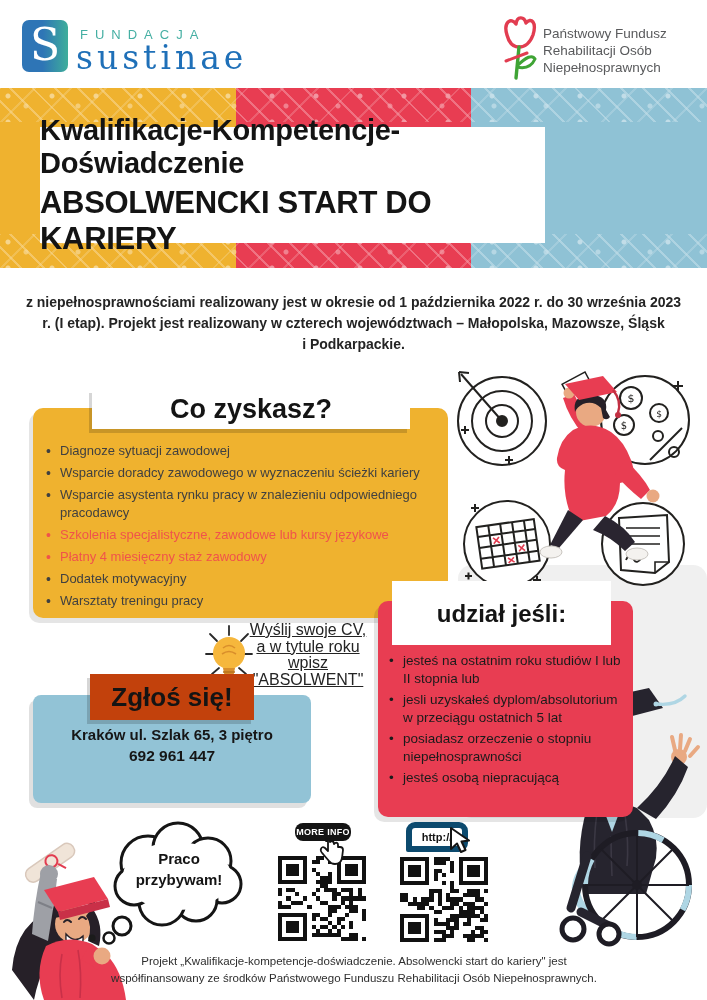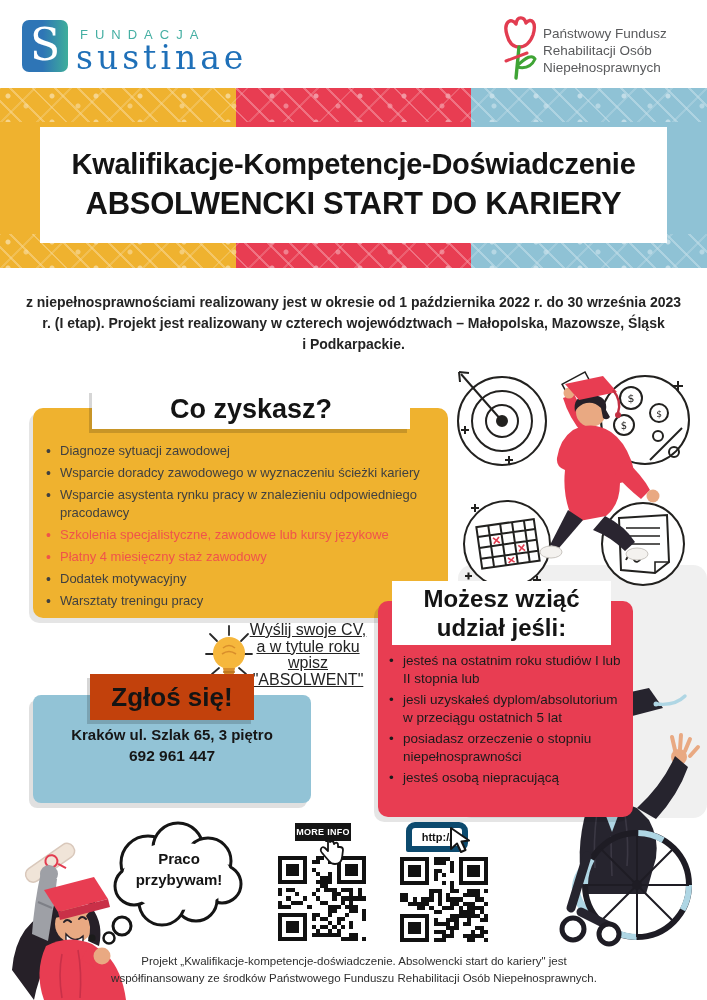--- a/index.html
+++ b/index.html
@@ -23,21 +23,21 @@
   .band.y{left:0;width:236px;background:#EFB22F;}
   .band.r{left:236px;width:235px;background:#E83D52;}
   .band.b{left:471px;width:236px;background:#8FC2D5;}
   .doodles{position:absolute;left:0;width:707px;opacity:.5;
     background-image:
       radial-gradient(circle 2px at 8px 8px, rgba(255,255,255,.9) 2px, transparent 3px),
       radial-gradient(circle 2px at 26px 18px, rgba(255,255,255,.7) 2px, transparent 3px),
       repeating-linear-gradient(45deg, transparent 0 14px, rgba(255,255,255,.55) 14px 16px),
       repeating-linear-gradient(-45deg, transparent 0 23px, rgba(255,255,255,.35) 23px 25px);
     background-size:44px 26px,52px 30px,auto,auto;}
-  .titlebox{left:40px;top:39px;width:627px;height:116px;background:#fff;z-index:2;
+  .titlebox{left:40px;top:39px;width:505px;height:116px;background:#fff;z-index:2;
             display:flex;flex-direction:column;align-items:center;justify-content:center;}
   .t1{font-size:29px;font-weight:700;color:#141414;letter-spacing:-.3px;}
   .t2{font-size:31px;font-weight:700;color:#141414;margin-top:5px;letter-spacing:-.3px;}
 
   
   .intro{left:0;top:292px;width:707px;text-align:center;font-size:14px;font-weight:700;
          line-height:21px;color:#242424;z-index:2;}
 
   
   .graypanel{left:458px;top:565px;width:249px;height:253px;background:#F0F0F0;border-radius:14px;z-index:1;}
@@ -72,21 +72,21 @@
          display:flex;align-items:center;justify-content:center;font-size:26px;font-weight:700;color:#141414;}
   .contact{left:33px;top:726px;width:278px;text-align:center;z-index:3;}
   .contact .addr{font-size:15px;font-weight:700;color:#161616;}
   .contact .mail{font-size:14.5px;margin-top:4px;color:#242424;}
   .contact .tel{font-size:15.5px;font-weight:700;margin-top:4px;color:#161616;}
 
   
   .bubbletxt{left:118px;top:848px;width:122px;text-align:center;font-size:15px;font-weight:700;
              line-height:21px;color:#141414;z-index:4;}
   .qr{width:88px;height:85px;background:#fff;z-index:3;}
-  .moreinfo{left:295px;top:823px;width:56px;height:18px;background:#141414;border-radius:0;z-index:4;
+  .moreinfo{left:295px;top:823px;width:56px;height:18px;background:#141414;border-radius:8px;z-index:4;
             display:flex;align-items:center;justify-content:center;color:#fff;font-size:9px;font-weight:700;letter-spacing:.3px;}
   .httplabel{left:406px;top:822px;width:50px;height:18px;background:#fff;border:6px solid #0c4a6e;border-radius:9px 9px 9px 2px;z-index:4;
              display:flex;align-items:center;justify-content:center;font-size:11px;font-weight:700;color:#141414;}
   .footer{left:34px;top:953px;width:640px;text-align:center;font-size:11.5px;line-height:17px;color:#2e2e2e;z-index:5;}
   svg{display:block;}
 </style>
 </head>
 <body>
 
 <div id="poster">
@@ -210,21 +210,20 @@
     <li>Wsparcie doradcy zawodowego w wyznaczeniu ścieżki kariery</li>
     <li>Wsparcie asystenta rynku pracy w znalezieniu odpowiedniego pracodawcy</li>
     <li class="red">Szkolenia specjalistyczne, zawodowe lub kursy językowe</li>
     <li class="red">Płatny 4 miesięczny staż zawodowy</li>
     <li>Dodatek motywacyjny</li>
     <li>Warsztaty treningu pracy</li>
   </ul>
 
   <div class="abs rbox"></div>
   <div class="abs rhead">
-    <div>Możesz wziąć</div>
     <div>udział jeśli:</div>
   </div>
   <ul class="abs rlist">
     <li>jesteś na ostatnim roku studiów I lub II stopnia lub</li>
     <li>jesli uzyskałeś dyplom/absolutorium w przeciągu ostatnich 5 lat</li>
     <li>posiadasz orzeczenie o stopniu niepełnosprawności</li>
     <li>jesteś osobą niepracującą</li>
   </ul>
 
   <div class="abs" style="left:198px;top:624px;z-index:3;">

